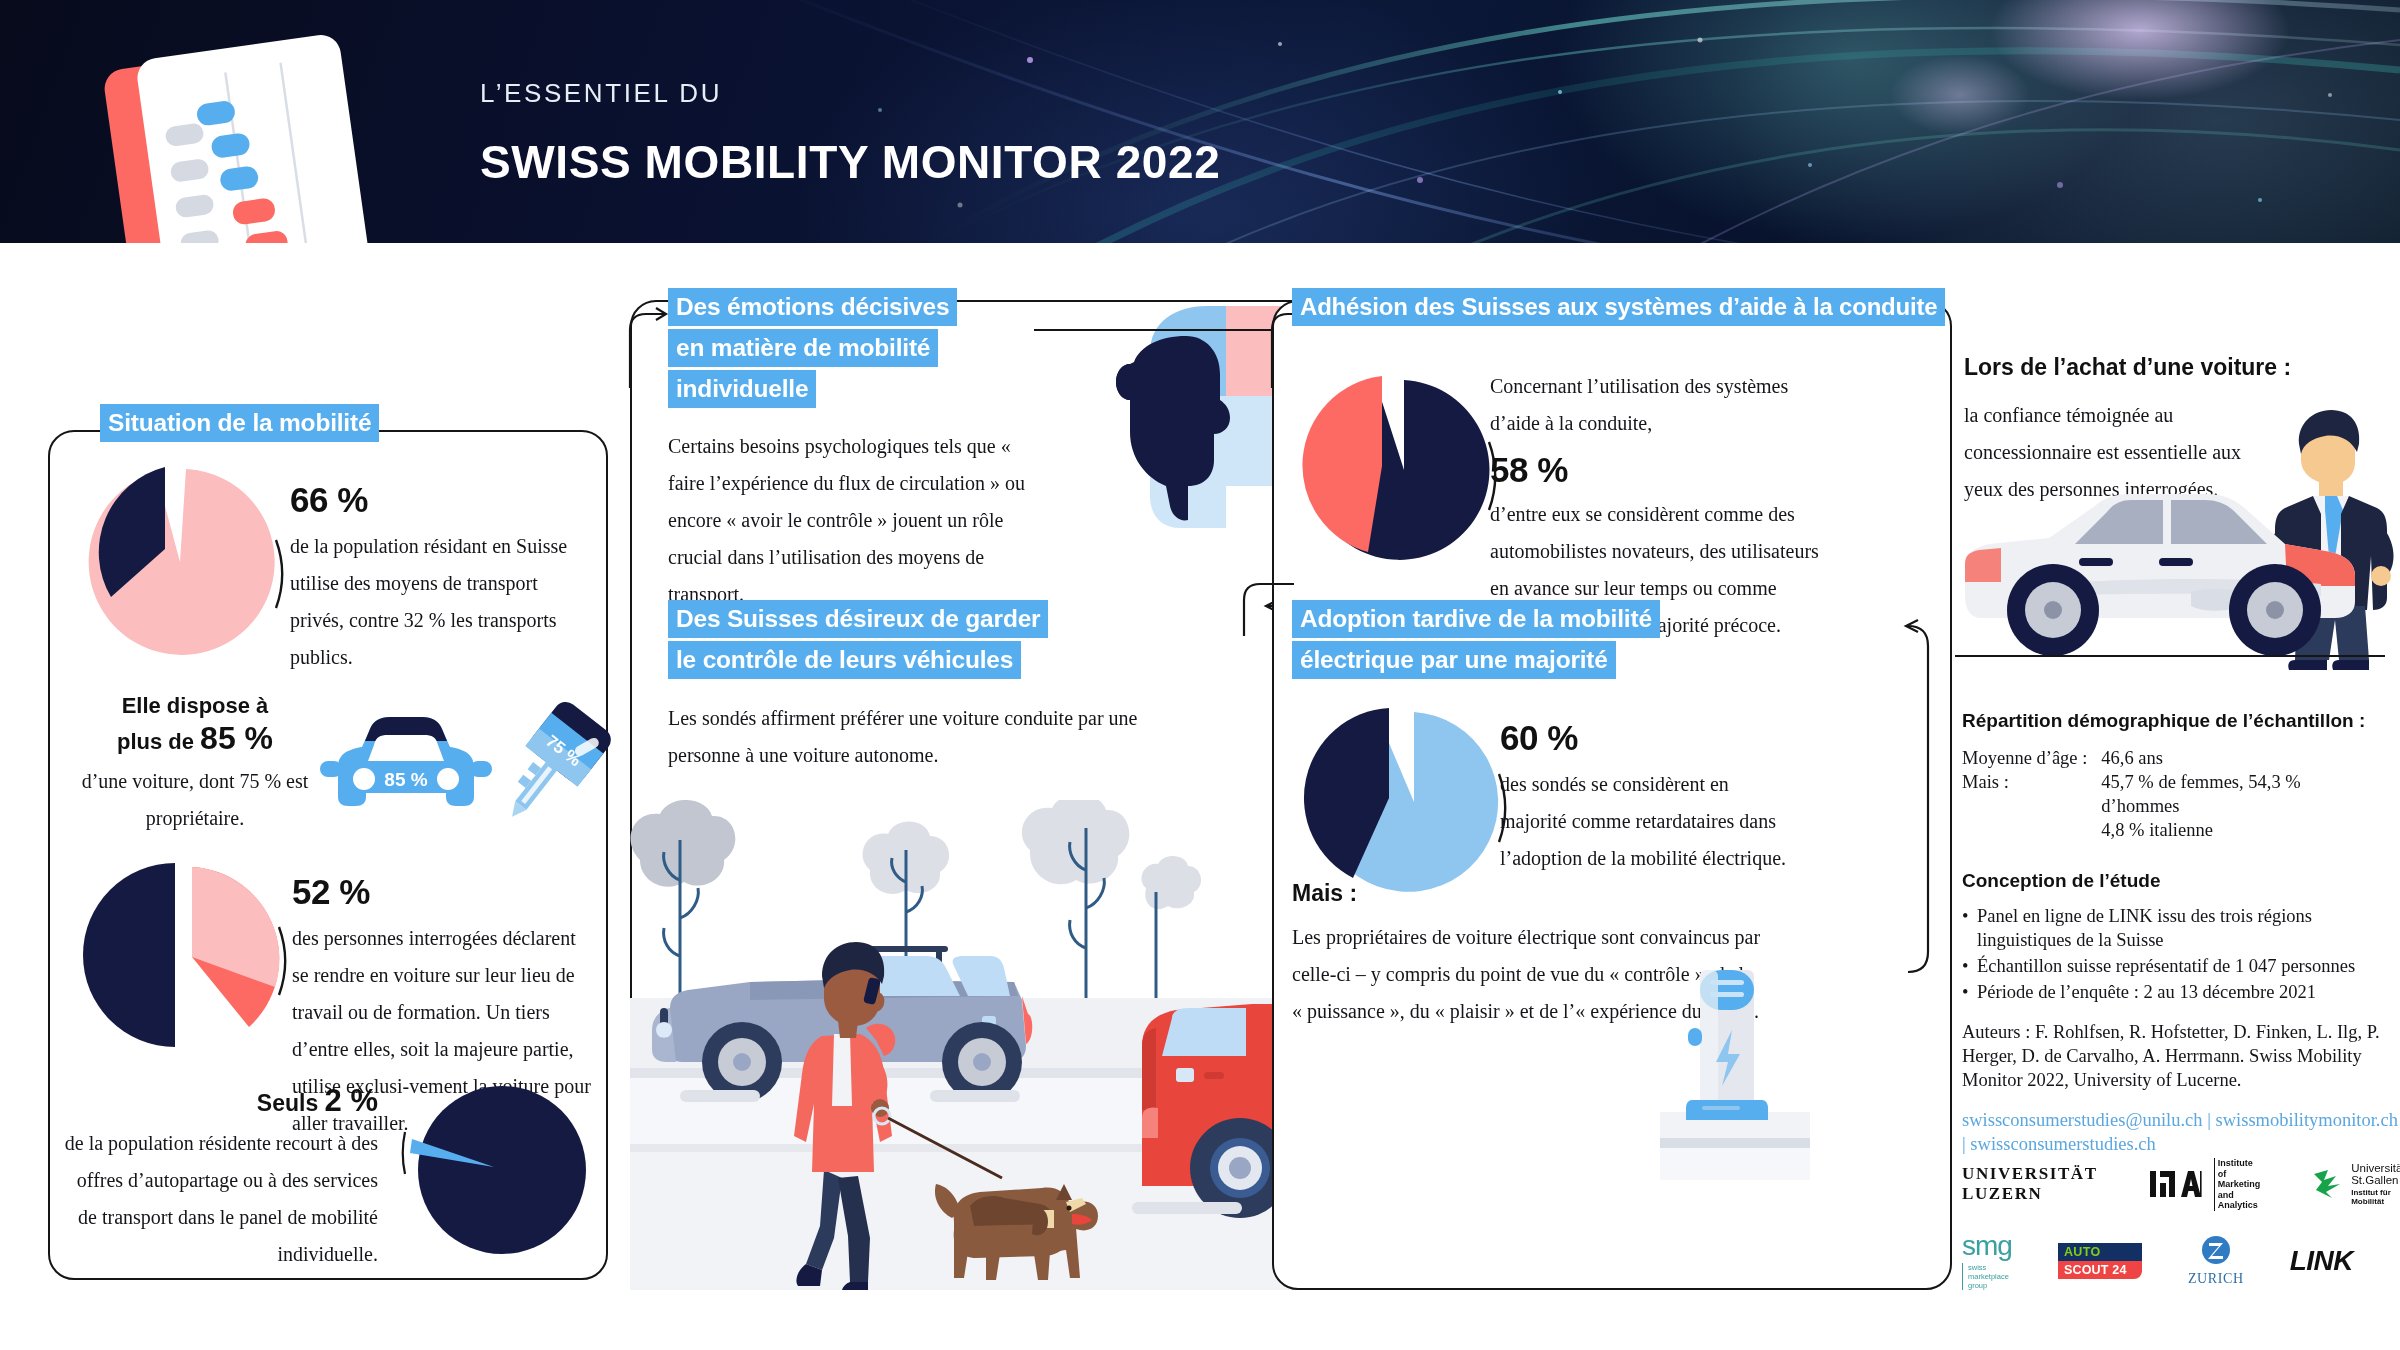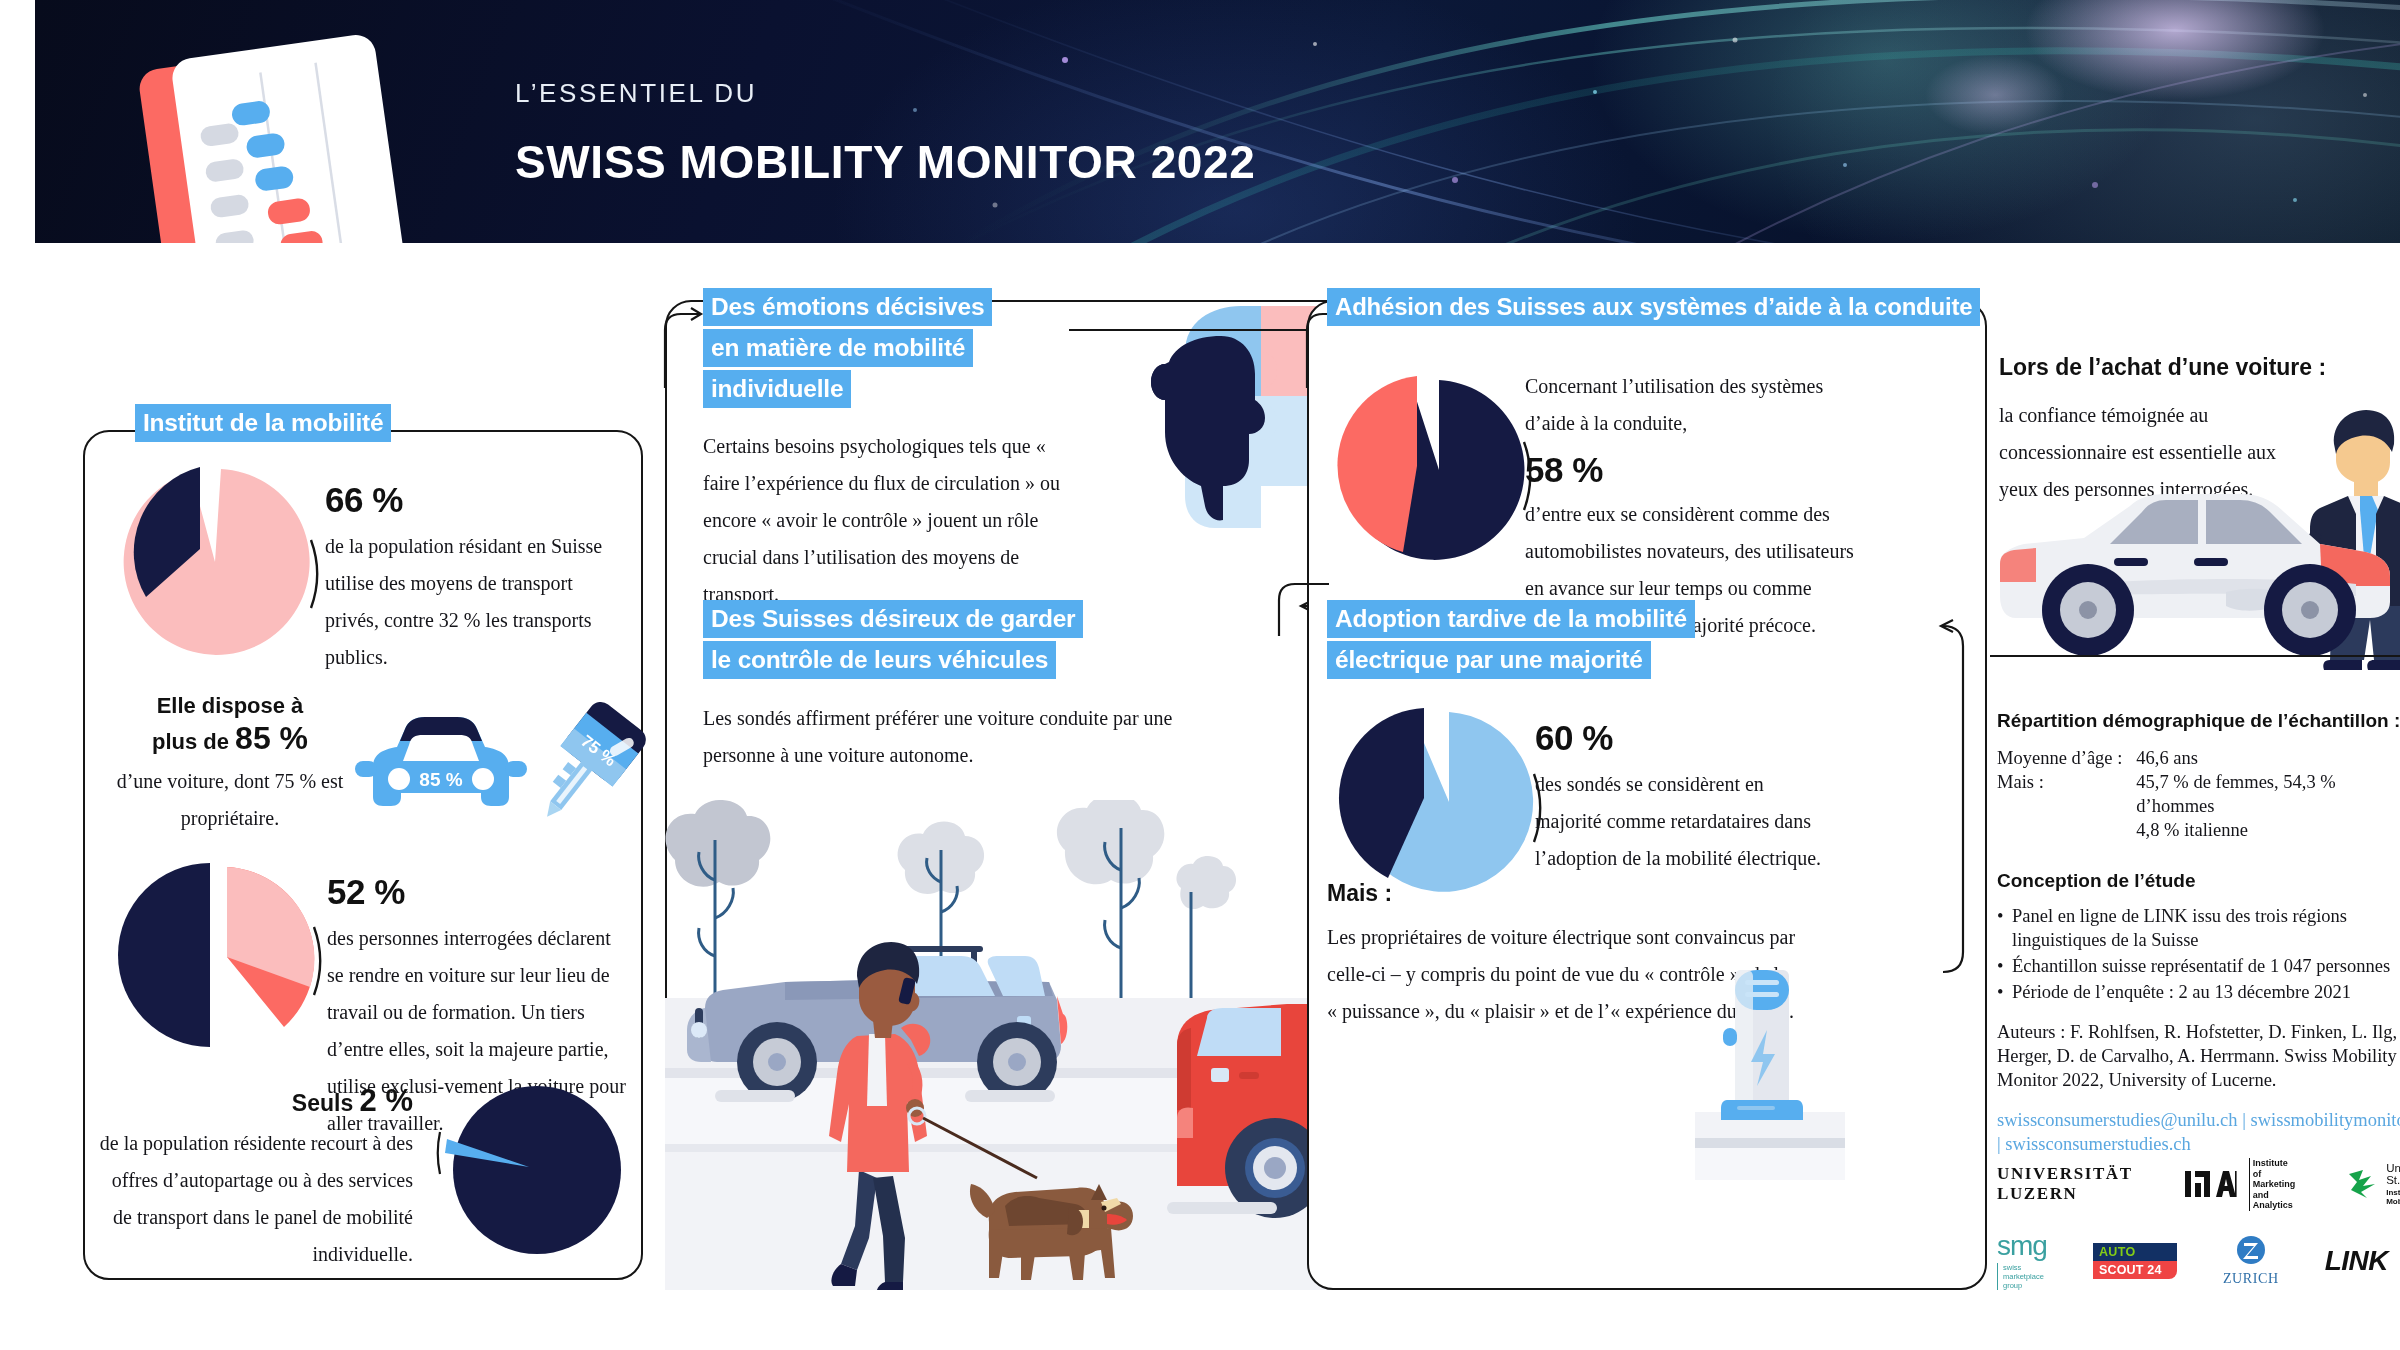--- a/index.html
+++ b/index.html
@@ -1,19 +1,19 @@
 <!DOCTYPE html>
 <html lang="fr"><head>
 <meta charset="utf-8">
 <style>
   * { margin:0; padding:0; box-sizing:border-box; }
   html,body { width:2400px; height:1350px; background:#ffffff; overflow:hidden; }
   body { font-family:"Liberation Serif", serif; }
 
-  #page { position:relative; width:1948px; height:1350px; background:#fff;margin-left:35px; }
+  #page { position:relative; width:1948px; height:1350px; background:#fff; }
 
   
   #header {
     position:absolute; left:0; top:0; width:2400px; height:243px;
     background:
       radial-gradient(ellipse 420px 260px at 1850px 60px, rgba(120,220,210,.30), rgba(0,0,0,0) 70%),
       radial-gradient(ellipse 700px 420px at 2220px 120px, rgba(160,210,235,.22), rgba(0,0,0,0) 70%),
       radial-gradient(ellipse 560px 330px at 1200px 210px, rgba(60,90,170,.28), rgba(0,0,0,0) 72%),
       linear-gradient(110deg,#070b1c 0%, #0a1130 30%, #0b1838 55%, #07122c 78%, #041020 100%);
     overflow:hidden;
@@ -129,21 +129,21 @@
 
     <div id="hdr-text">
       <div id="kicker">L’ESSENTIEL DU</div>
       <div id="title">SWISS MOBILITY MONITOR 2022</div>
     </div>
   </div>
 
   <div class="card" style="left:48px; top:430px; width:560px; height:850px;"></div>
 
   <div class="banner-wrap" style="left:100px; top:404px;">
-    <span class="banner">Institut de la mobilité</span>
+    <span class="banner">Situation de la mobilité</span>
   </div>
 
   <svg width="210" height="200" style="position:absolute;left:75px;top:462px;">
     <g transform="translate(105,100)">
       <path d="M 6,-93 A 93,93 0 1 1 -24,-89.5 L 0,0 Z" fill="#FBBDBD"></path>
       <path d="M -32,-87.3 A 93,93 0 0 1 -0.5,-93 L -7,-7 Z" fill="#FBBDBD" opacity="0"></path>
       <path d="M -8,-88 A 88,88 0 0 0 -62,42 L -8,-6 Z" fill="#151A43" transform="translate(-7,-7)"></path>
       <path d="M 96,-22 A 99,99 0 0 1 96,46" stroke="#151515" stroke-width="2.4" fill="none"></path>
     </g>
   </svg>

